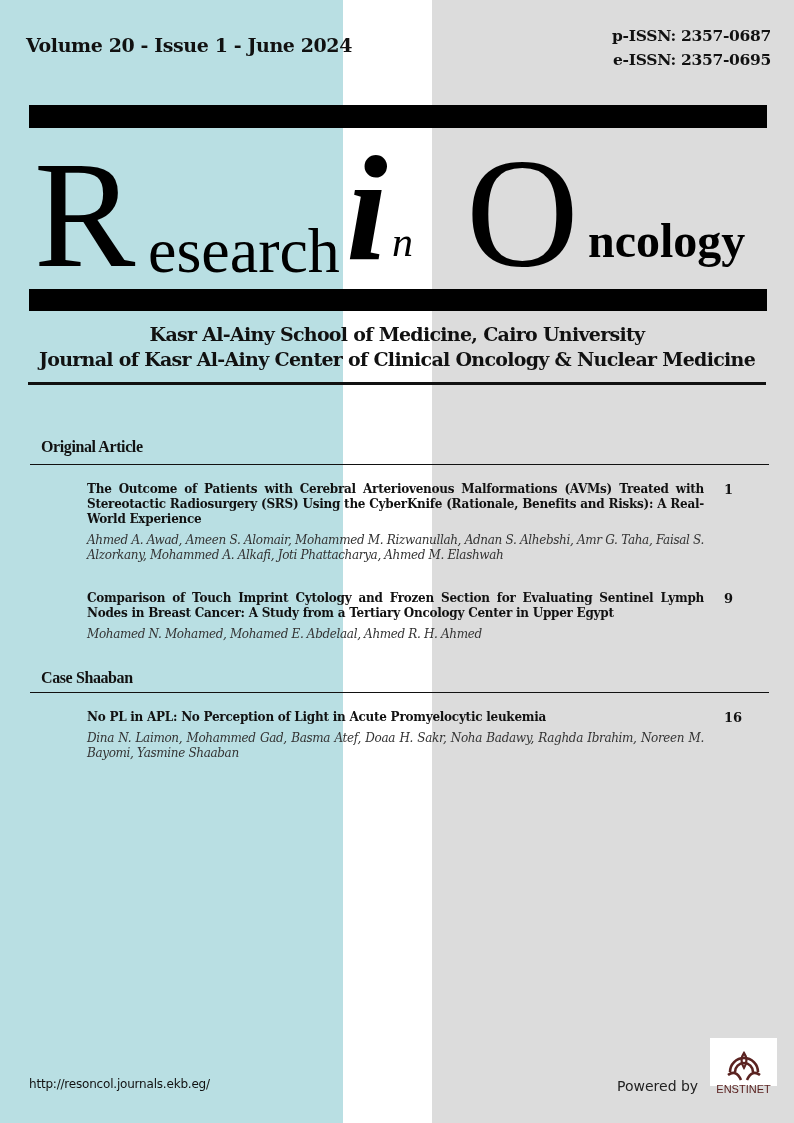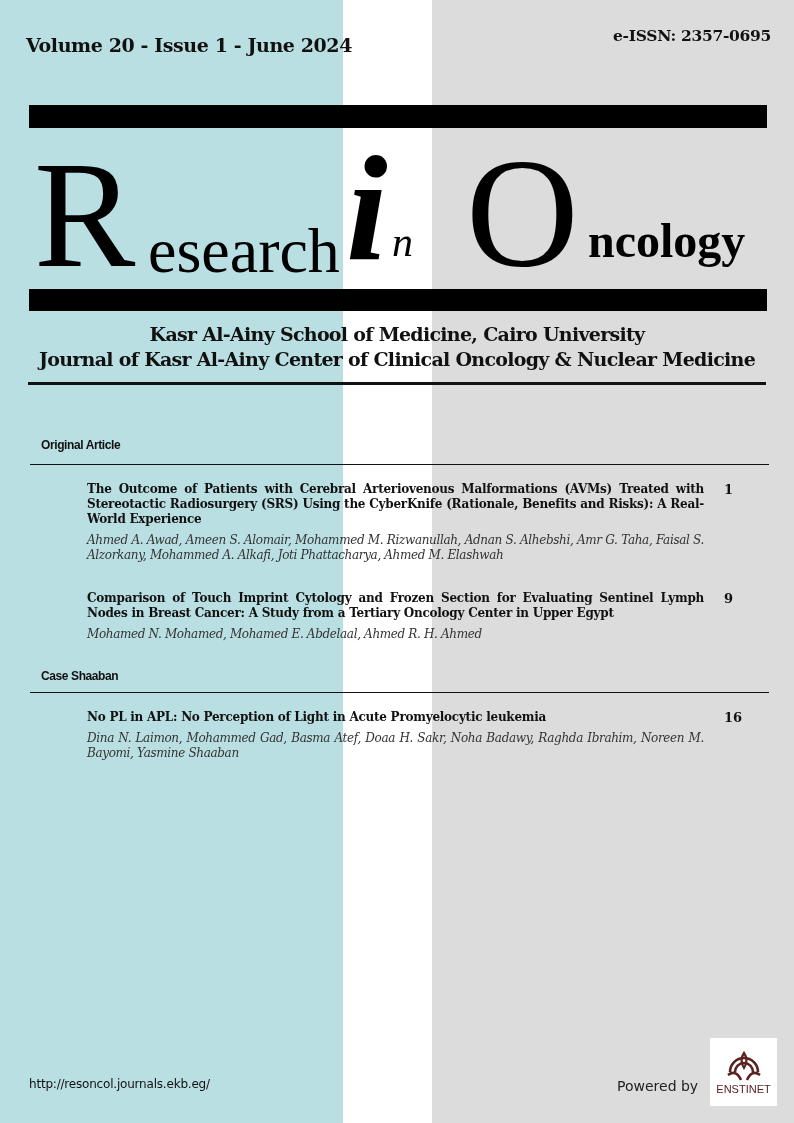--- a/index.html
+++ b/index.html
@@ -40,22 +40,22 @@
 
     .subtitle {
       position: absolute; left: 0; width: 794px; top: 322px; text-align: center;
       font-family: "DejaVu Serif", serif; font-weight: bold;
       font-size: 19px; line-height: 25px; letter-spacing: -0.7px; color: #111;
     }
     .rule-thick { position: absolute; left: 28px; width: 738px; top: 382px; height: 3px; background: #111; }
 
     .section-label {
       position: absolute; left: 41px;
-      font-family: Liberation Sans, sans-serif; font-weight: bold;
-      font-size: 12px; letter-spacing: -0.4px; color: #111;
+      font-family: Liberation Serif, serif; font-weight: bold;
+      font-size: 16px; letter-spacing: -0.4px; color: #111;
     }
     .section-rule { position: absolute; left: 30px; width: 739px; height: 1px; background: #111; }
 
     .article { position: absolute; left: 87px; width: 660px; }
     .article-title {
       width: 617px; font-family: "DejaVu Serif", serif; font-weight: bold;
       font-size: 12px; line-height: 15px; text-align: justify; letter-spacing: -0.25px; color: #111;
     }
     .article-authors {
       width: 617px; margin-top: 6px; font-family: "DejaVu Serif", serif; font-style: italic;
@@ -68,38 +68,39 @@
 
     .footer-url {
       position: absolute; left: 29px; top: 1077px;
       font-family: "DejaVu Sans", sans-serif; font-size: 12px; color: #111; letter-spacing: -0.2px;
     }
     .powered-by {
       position: absolute; left: 617px; top: 1078px;
       font-family: "DejaVu Sans", sans-serif; font-size: 14px; color: #222;
     }
     .enstinet-logo {
-      position: absolute; left: 710px; top: 1038px; width: 67px; height: 68px;
+      position: absolute; left: 710px; top: 1038px; width: 67px; height: 48px;
       background: #ffffff;
     }
     .enstinet-logo svg { position: absolute; left: 16px; top: 4px; }
     .enstinet-text {
       position: absolute; left: 0; width: 67px; top: 45px; text-align: center;
       font-family: "Liberation Sans", sans-serif; font-size: 11px; color: #5a2220; letter-spacing: 0px;
     }
   </style>
 </head>
 <body>
 
 <div class="band band-teal"></div>
 <div class="band band-white"></div>
 <div class="band band-grey"></div>
 
 <div class="issue-line">Volume 20 - Issue 1 - June 2024</div>
 <div class="issn">
+  <div>p-ISSN: 2357-0687</div>
   <div>e-ISSN: 2357-0695</div>
 </div>
 
 <div class="bar bar-top"></div>
 
 <div>
   <span class="logo-letter logo-R">R</span>
   <span class="logo-letter logo-esearch">esearch</span>
   <span class="logo-letter logo-i">i</span>
   <span class="logo-letter logo-n">n</span>

